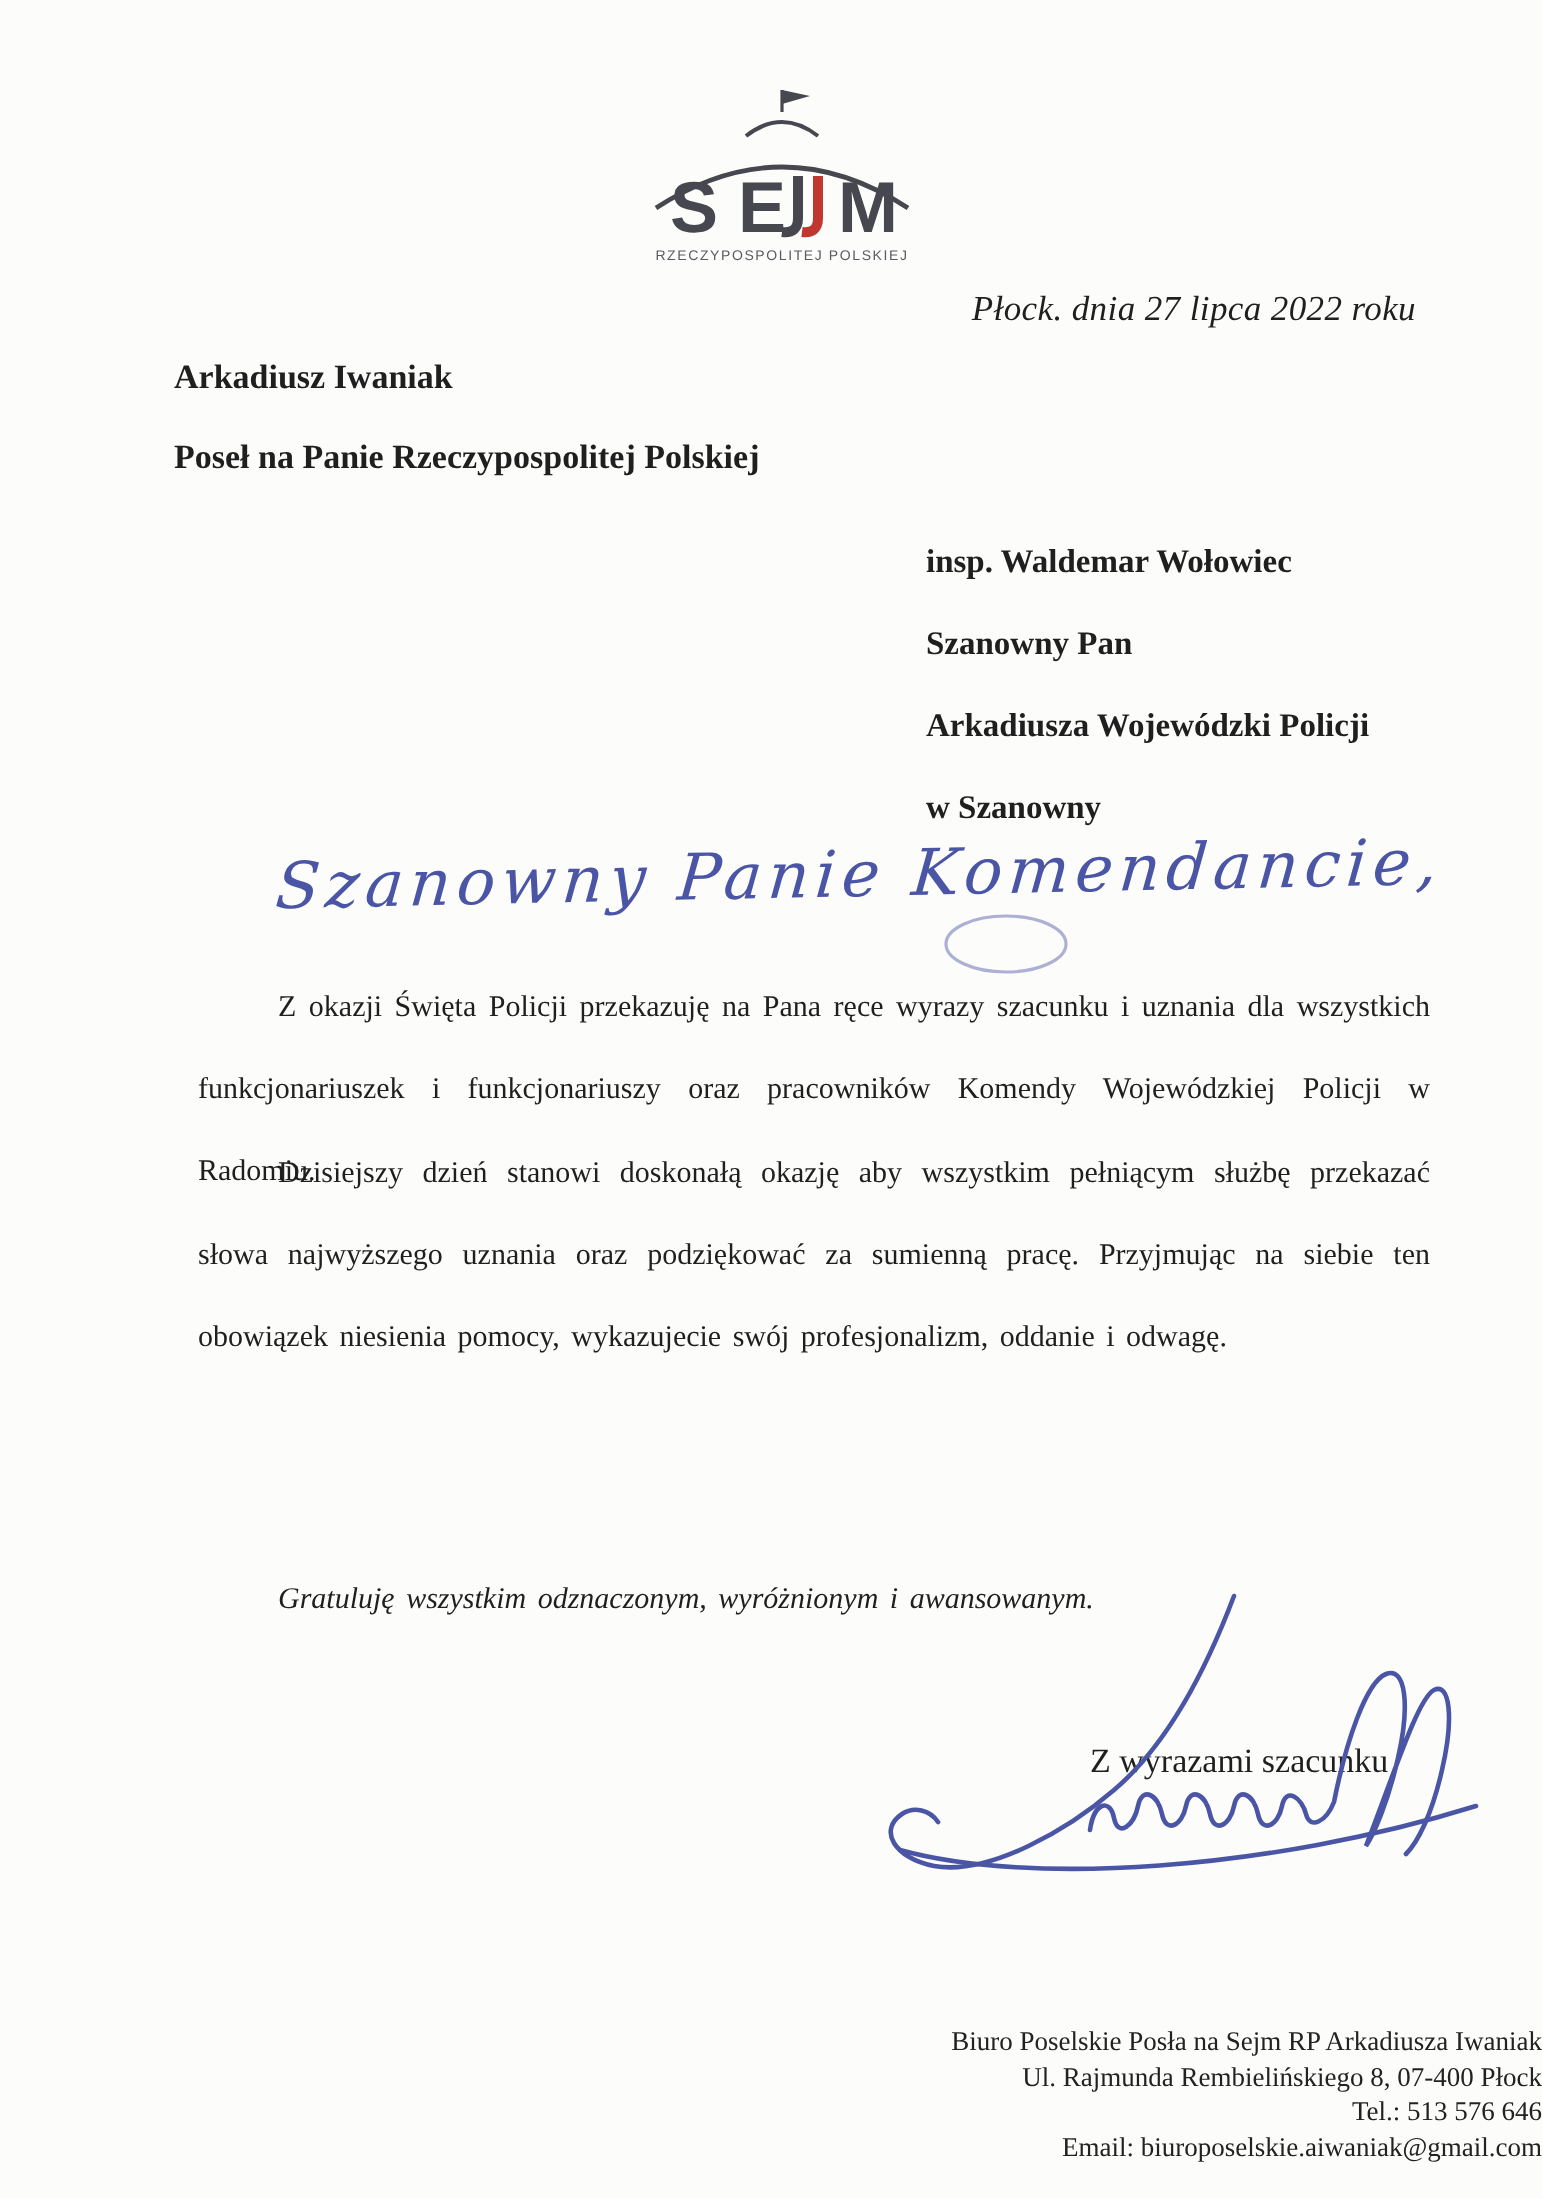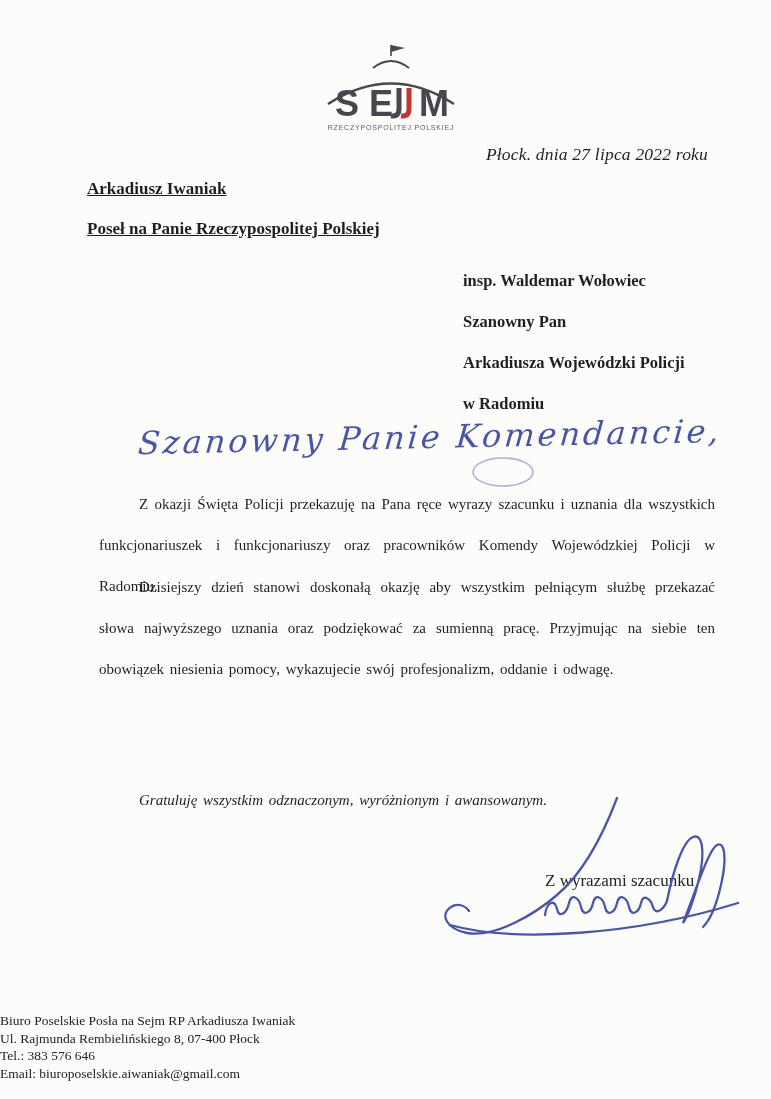--- a/index.html
+++ b/index.html
@@ -13,21 +13,21 @@
     overflow:hidden;
   }
   
   .logo{position:absolute;left:325px;top:42px;width:132px;height:92px;}
   
   .date-line{
     position:absolute;top:144px;right:63px;
     font-size:17.5px;letter-spacing:.2px;font-style:italic;
   }
   
-  .sender{position:absolute;left:87px;top:179px;font-weight:bold;font-size:17px;text-decoration:underline;}
+  .sender{position:absolute;left:87px;top:179px;font-weight:bold;font-size:17px;}
   .sender .line2{margin-top:20px;}
   
   .recipient{position:absolute;left:463px;top:260px;font-weight:bold;font-size:16.5px;line-height:41px;}
   
   .greeting{
     position:absolute;left:138px;top:418px;
     font-family:"DejaVu Serif", serif;
     font-style:italic;
     font-size:32px;
     letter-spacing:3px;
@@ -49,21 +49,21 @@
   .p1{top:472px;}
   .p2{top:555px;}
   .p3{top:696px;}
   .p4{top:768px;text-align:left;font-style:italic;}
   
   .closing-phrase{position:absolute;left:545px;top:871px;font-size:17px;}
   .signature{position:absolute;left:435px;top:793px;}
   
   .footer{
     position:absolute;left:0;top:1012px;width:771px;
-    text-align:left;
+    text-align:right;
     font-size:13.5px;
     line-height:17.5px;
     color:#222;
   }
 </style>
 </head>
 <body>
 
 <div class="page">
 
@@ -84,21 +84,21 @@
 
   <div class="sender">
     <div class="line1">Arkadiusz Iwaniak</div>
     <div class="line2">Poseł na Panie Rzeczypospolitej Polskiej</div>
   </div>
 
   <div class="recipient">
     <div>insp. Waldemar Wołowiec</div>
     <div>Szanowny Pan</div>
     <div>Arkadiusza Wojewódzki Policji</div>
-    <div>w Radomiu</div>
+    <div>w Szanowny</div>
   </div>
 
   <div class="greeting">Szanowny Panie Komendancie,</div>
 
   <svg class="pen-loop" width="70" height="40" viewBox="0 0 70 40" xmlns="http://www.w3.org/2000/svg">
     <ellipse cx="35" cy="20" rx="30" ry="14" fill="none" stroke-width="1.6" opacity="0.45" stroke="#4b55a6"></ellipse>
   </svg>
 
   <p class="body-par p1">Z okazji Święta Policji przekazuję na Pana ręce wyrazy szacunku i uznania dla wszystkich funkcjonariuszek i funkcjonariuszy oraz pracowników Komendy Wojewódzkiej Policji w Radomiu.</p>
   <p class="body-par p2">Dzisiejszy dzień stanowi doskonałą okazję aby wszystkim pełniącym służbę przekazać słowa najwyższego uznania oraz podziękować za sumienną pracę. Przyjmując na siebie ten obowiązek niesienia pomocy, wykazujecie swój profesjonalizm, oddanie i odwagę.</p>
@@ -110,17 +110,17 @@
     <g fill="none" stroke-width="2.3" stroke-linecap="round" stroke="#4b55a6">
       <path d="M 182 5 C 168 42, 148 80, 122 102 C 100 121, 60 145, 32 140 C 12 136, 4 122, 16 114 C 22 110, 30 112, 34 118"></path>
       <path d="M 15 132 C 80 150, 200 142, 303 110"></path>
       <path d="M 110 122 C 112 108, 120 106, 122 116 S 132 120, 134 110 S 144 104, 146 114 S 156 120, 158 110 S 168 104, 170 114 S 180 120, 182 110 S 192 104, 194 114 S 204 120, 206 110 S 216 106, 218 114 S 228 118, 232 108 C 238 78, 248 48, 258 44 C 268 40, 270 60, 264 86 C 259 108, 252 124, 248 130 C 262 94, 274 56, 282 52 C 290 48, 292 66, 286 92 C 281 114, 274 128, 268 134"></path>
     </g>
   </svg>
 
   <div class="footer">
     <div>Biuro Poselskie Posła na Sejm RP Arkadiusza Iwaniak</div>
     <div>Ul. Rajmunda Rembielińskiego 8, 07-400 Płock</div>
-    <div>Tel.: 383 576 646</div>
+    <div>Tel.: 513 576 646</div>
     <div>Email: biuroposelskie.aiwaniak@gmail.com</div>
   </div>
 
 </div>
 
 </body></html>

